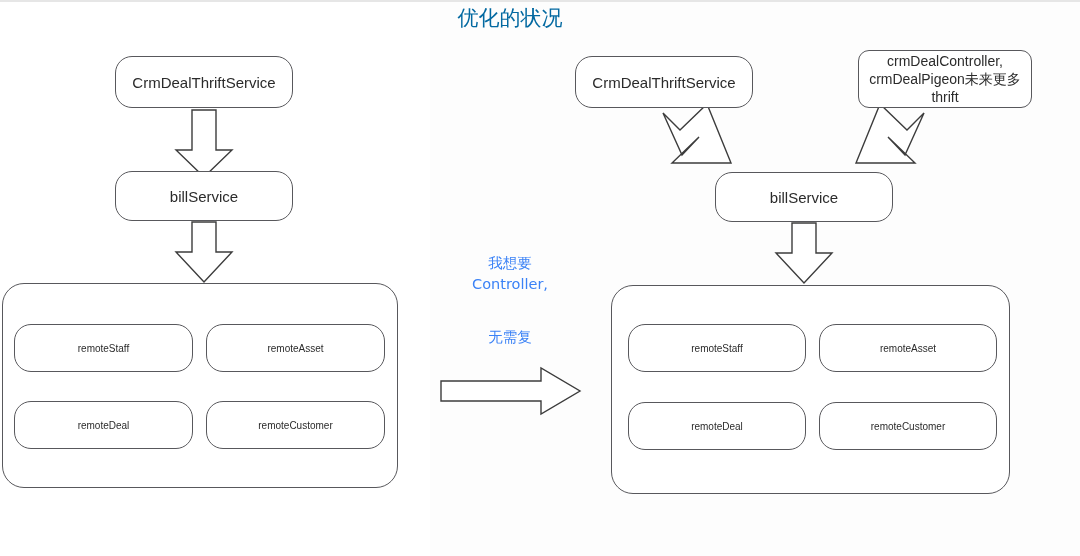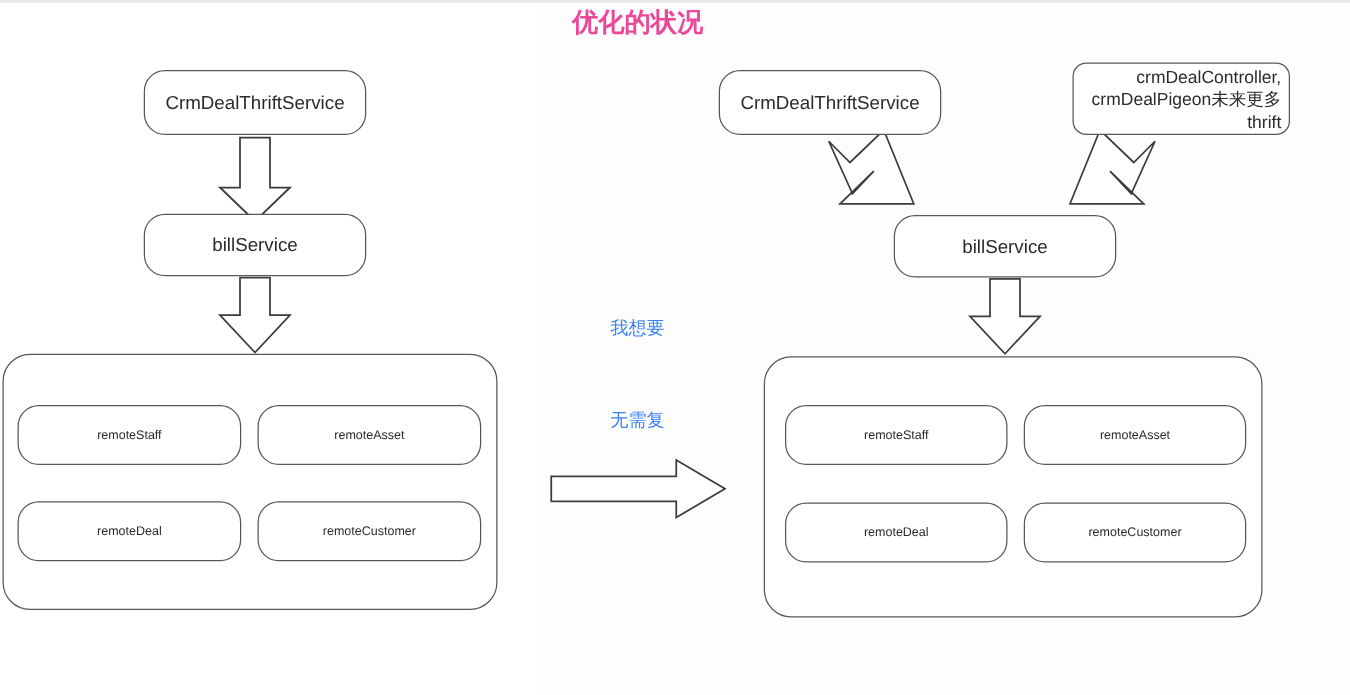--- a/index.html
+++ b/index.html
@@ -38,24 +38,23 @@
   }
   
   .diagram-title {
     position: absolute;
     left: 430px;
     top: 4px;
     width: 160px;
     text-align: center;
     font-size: 21px;
     line-height: 28px;
-    color: #ec4899;
+    color: #0369a1;
     font-family: "DejaVu Sans", "Liberation Sans", sans-serif;
     white-space: nowrap;
-    font-weight: bold;
   }
   
   .node {
     position: absolute;
     box-sizing: border-box;
     border: 1.3px solid #58585c;
     border-radius: 17px;
     background: #ffffff;
     display: flex;
     align-items: center;
@@ -135,29 +134,30 @@
 
   <div class="group-box" style="left:2px; top:283px; width:396px; height:205px;">
     <div class="node small" style="left:11px; top:40px; width:179px; height:48px;">remoteStaff</div>
     <div class="node small" style="left:203px; top:40px; width:179px; height:48px;">remoteAsset</div>
     <div class="node small" style="left:11px; top:117px; width:179px; height:48px;">remoteDeal</div>
     <div class="node small" style="left:203px; top:117px; width:179px; height:48px;">remoteCustomer</div>
   </div>
 
   <div class="note" style="left:440px; top:253px; width:140px;">
     <div>我想要</div>
+    <div>Controller,</div>
   </div>
 
   <div class="note" style="left:437px; top:327px; width:146px;">
     <div>无需复</div>
   </div>
 
   <div class="node" style="left:575px; top:56px; width:178px; height:52px;">CrmDealThriftService</div>
 
-  <div class="node multiline" style="left:858px; top:50px; width:174px; height:58px; flex-direction:column;align-items:flex-end;">
+  <div class="node multiline" style="left:858px; top:50px; width:174px; height:58px; flex-direction:column;">
     <div>crmDealController,</div>
     <div>crmDealPigeon未来更多</div>
     <div>thrift</div>
   </div>
 
   <div class="node" style="left:715px; top:172px; width:178px; height:50px;">billService</div>
 
   <div class="group-box" style="left:611px; top:285px; width:399px; height:209px;">
     <div class="node small" style="left:16px; top:38px; width:178px; height:48px;">remoteStaff</div>
     <div class="node small" style="left:207px; top:38px; width:178px; height:48px;">remoteAsset</div>

